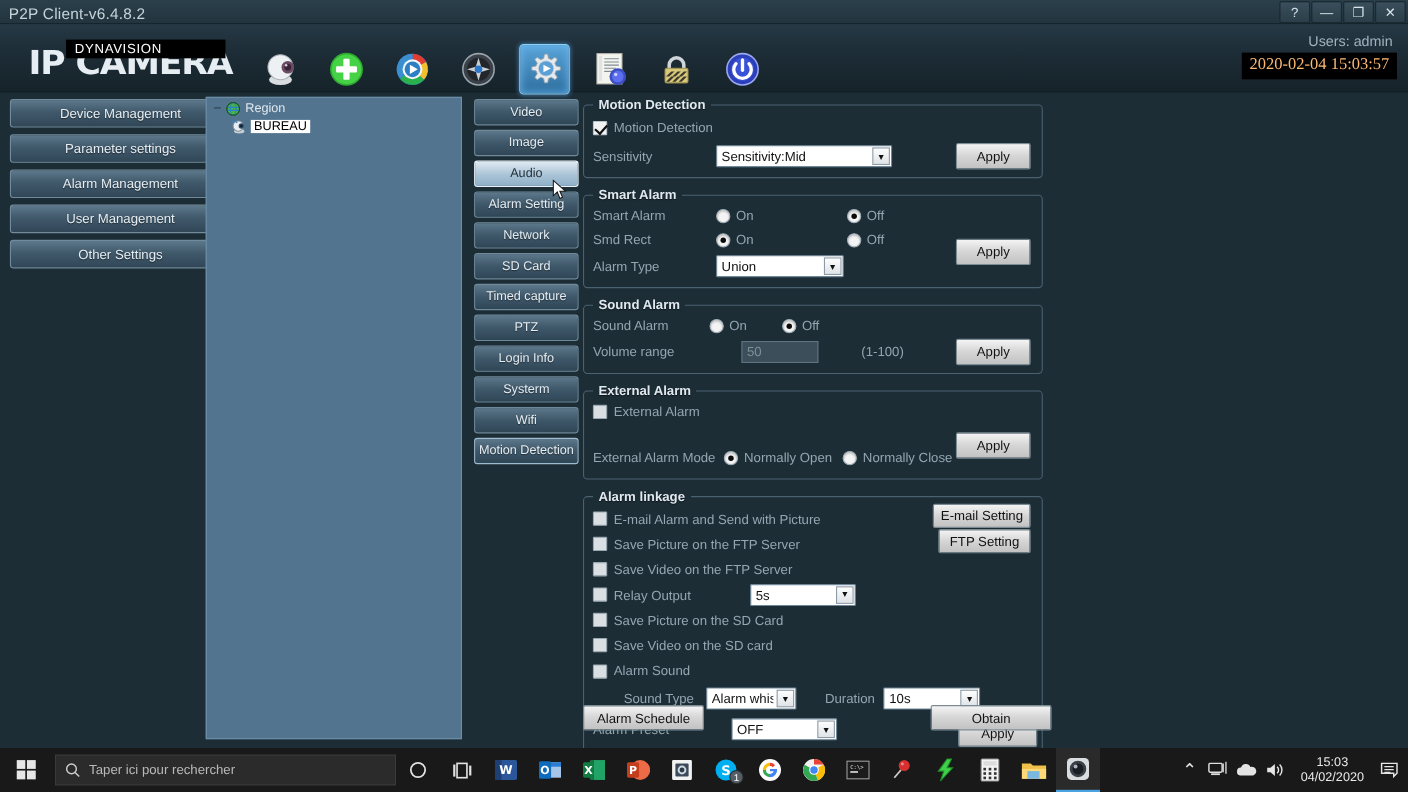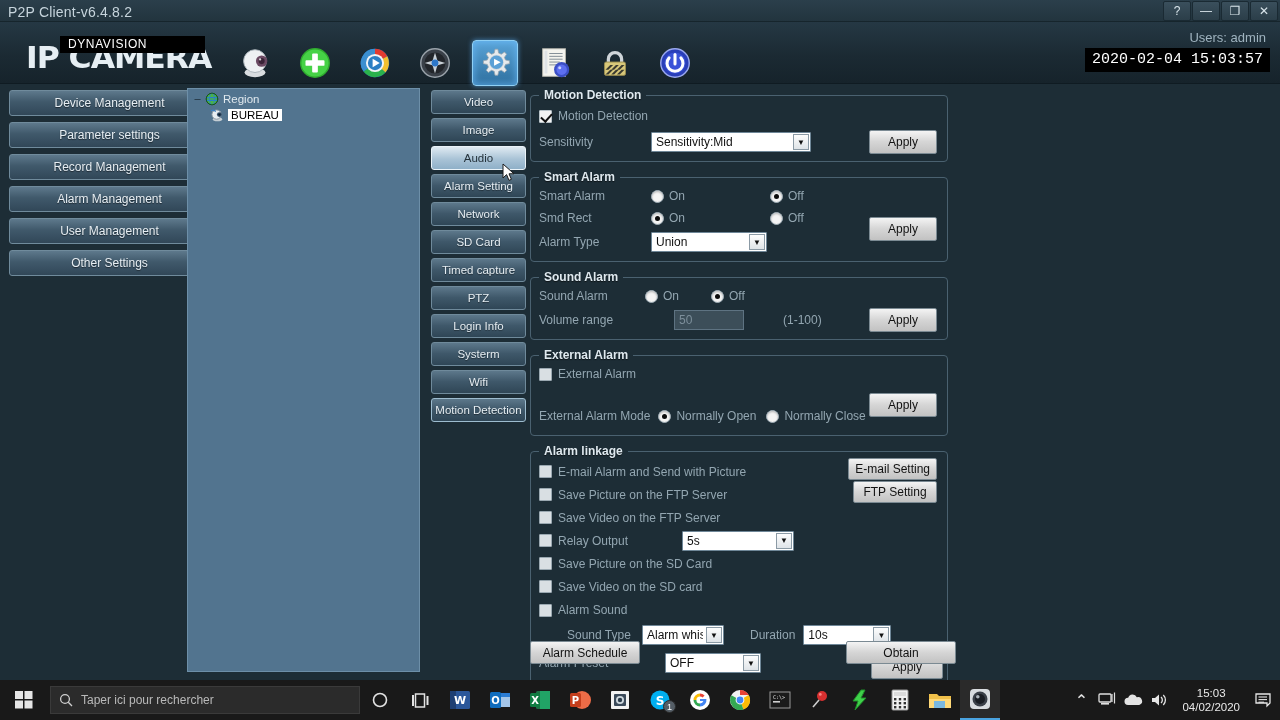--- a/index.html
+++ b/index.html
@@ -65,22 +65,22 @@
 
   
   .ic { width: 38px; height: 38px; display: block; }
 
   .users-label {
     position: absolute; right: 14px; top: 8px;
     color: #9fb3bf; font-size: 13px;
   }
   .clock {
     position: absolute; right: 10px; top: 26px;
-    background: #000; color: #ffffff;
-    font-family: Liberation Mono, monospace;
+    background: #000; color: #fdba74;
+    font-family: Liberation Serif, serif;
     font-size: 15px; letter-spacing: 0px;
     padding: 2px 6px 3px 6px; line-height: 1.15;
     border: 1px solid #000;
   }
 
   
   .leftnav { position: absolute; left: 9px; top: 90px; width: 170px; }
   .nav-btn {
     width: 201px; height: 26px; margin-bottom: 6px;
     background: linear-gradient(180deg, #5e798c 0%, #40596b 45%, #314758 100%);
@@ -378,23 +378,20 @@
   </div>
 
   <div class="leftnav">
     <div class="nav-btn">
       <span>Device Management</span>
     </div>
     <div class="nav-btn">
       <span>Parameter settings</span>
     </div>
     <div class="nav-btn">
-      <span>Record Management</span>
-    </div>
-    <div class="nav-btn">
       <span>Alarm Management</span>
     </div>
     <div class="nav-btn">
       <span>User Management</span>
     </div>
     <div class="nav-btn">
       <span>Other Settings</span>
     </div>
   </div>
 
@@ -564,21 +561,21 @@
 
       <div class="row" style="height:23px;">
         <span class="cbx dim"></span>
         <span class="lbl">Save Video on the FTP Server</span>
       </div>
 
       <div class="row" style="height:23px;">
         <span class="cbx dim"></span>
         <span class="lbl" style="width:124px;">Relay Output</span>
         <span class="ddwrap">
-          <select class="dd" style="width:112px;">
+          <select class="dd" style="width:96px;">
             <option>5s</option>
           </select>
           <span class="arrow">▼</span>
         </span>
       </div>
 
       <div class="row" style="height:23px;">
         <span class="cbx dim"></span>
         <span class="lbl">Save Picture on the SD Card</span>
       </div>

